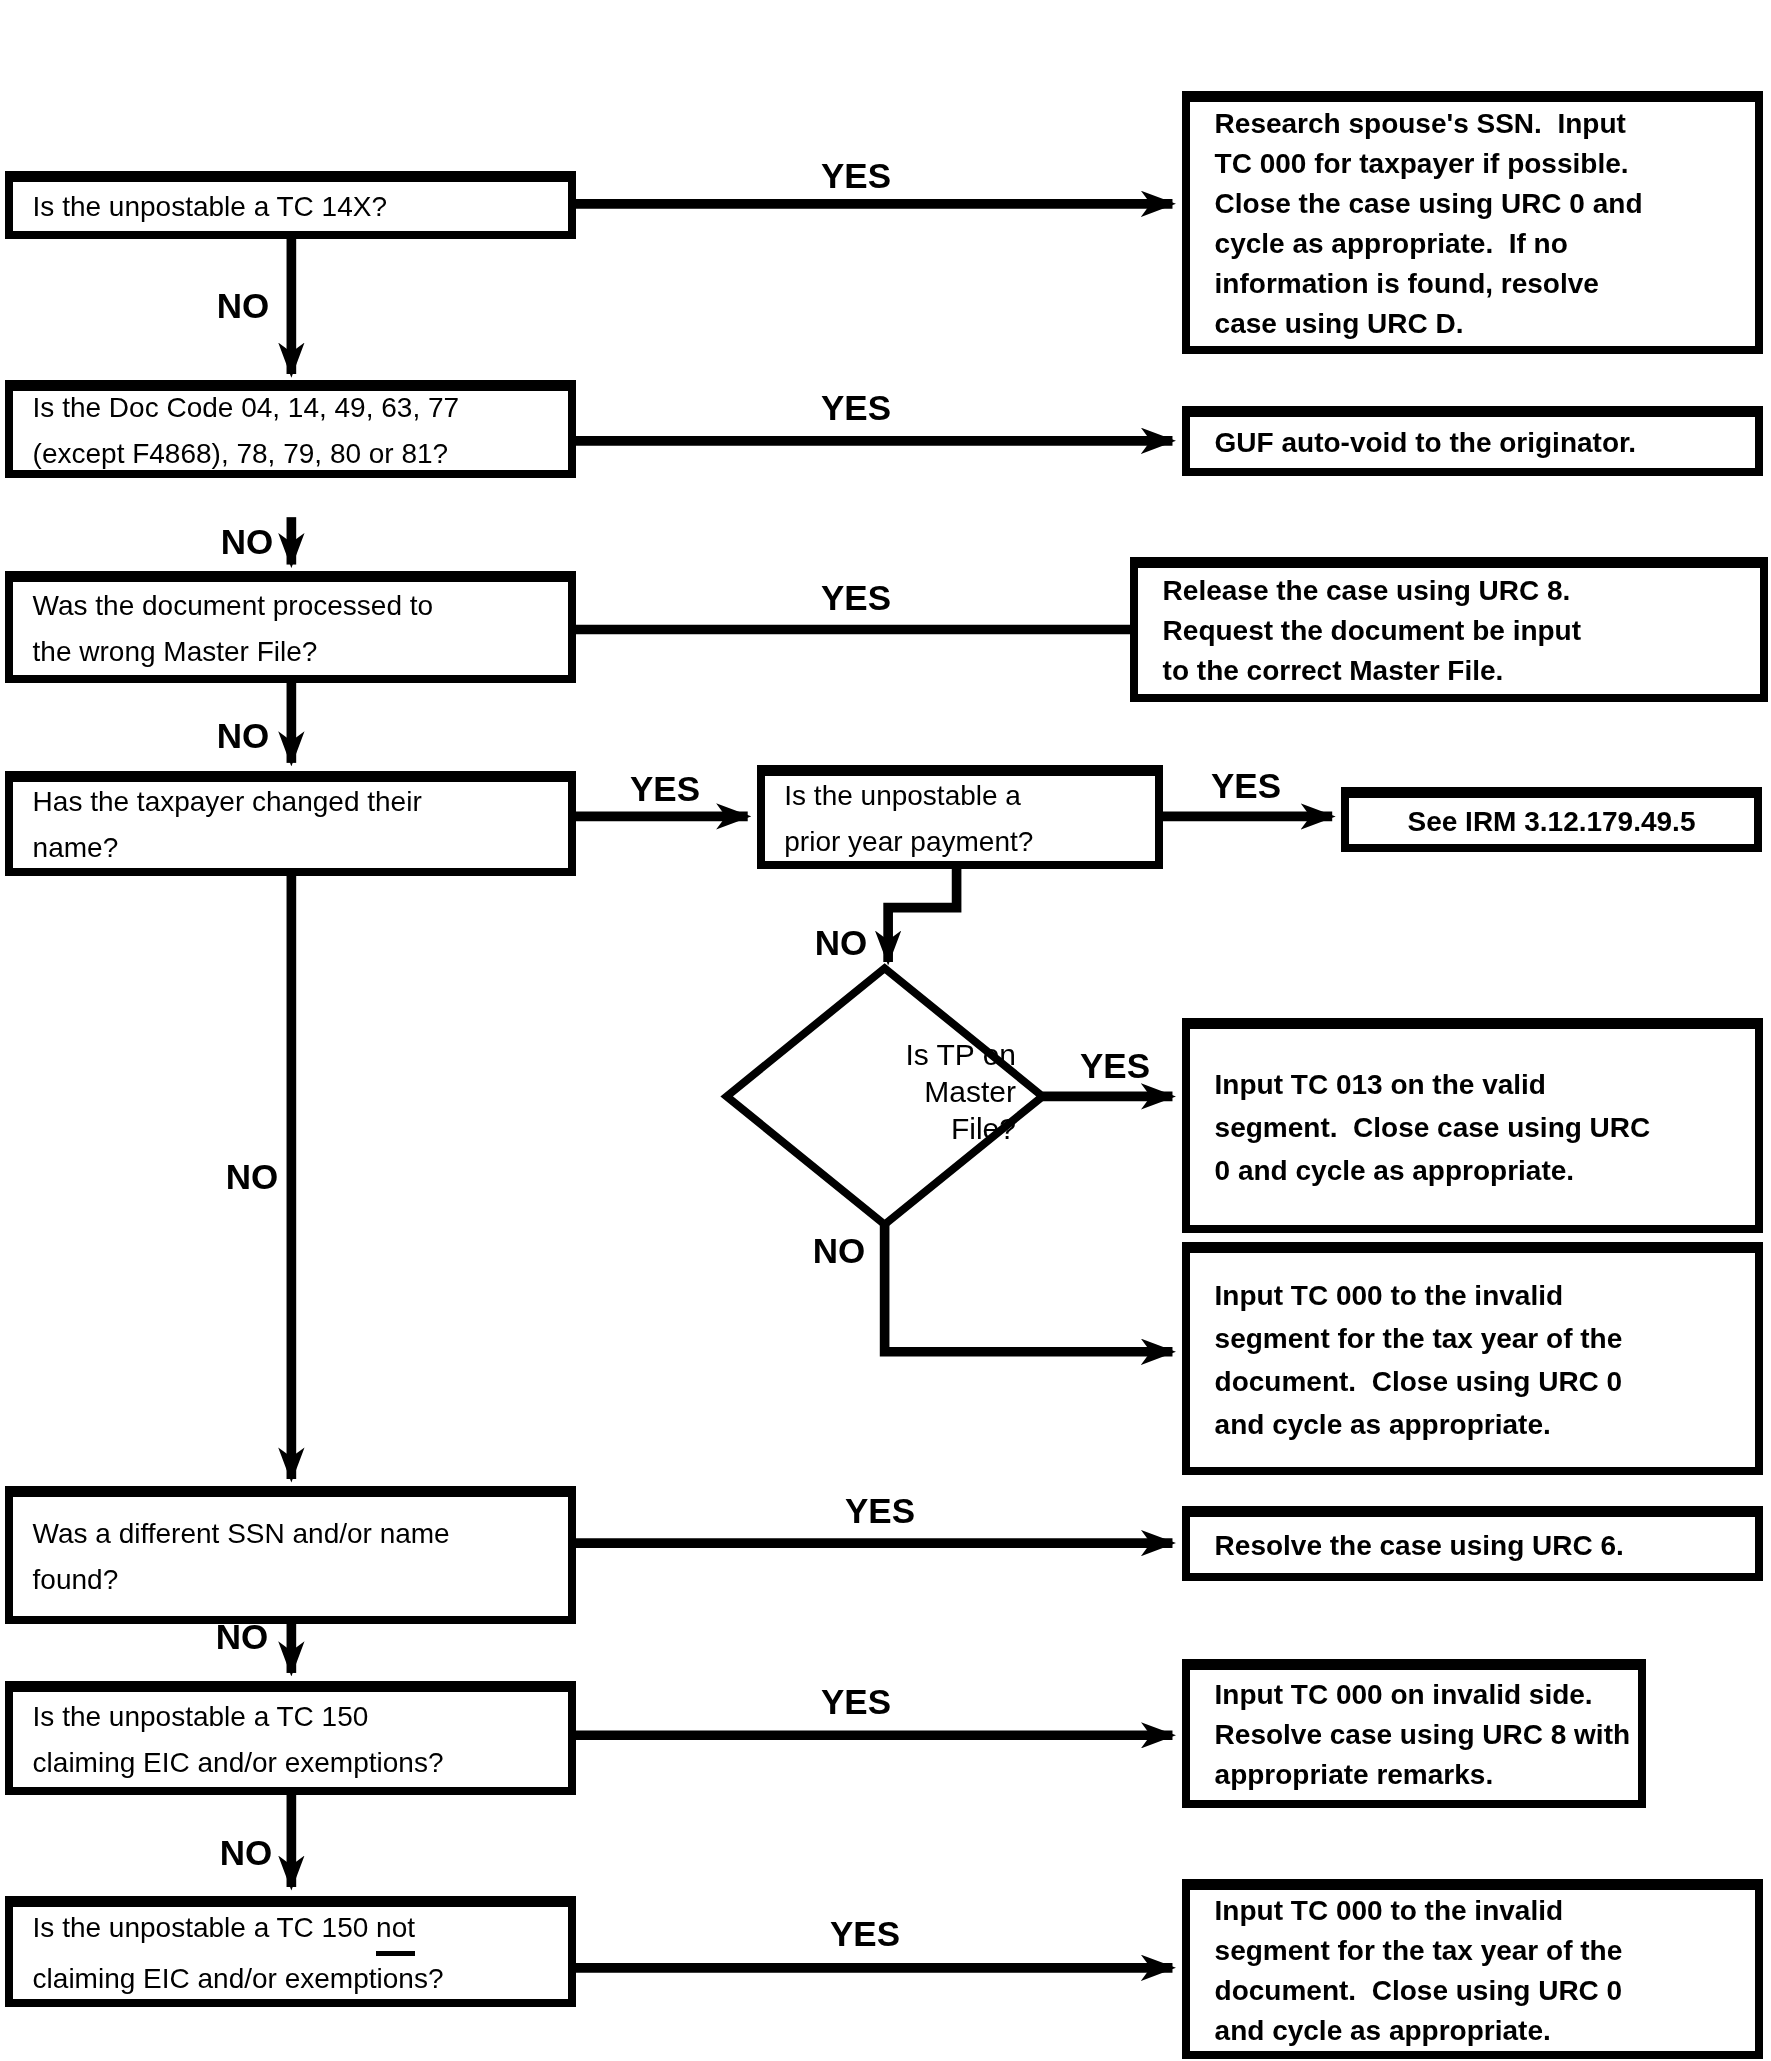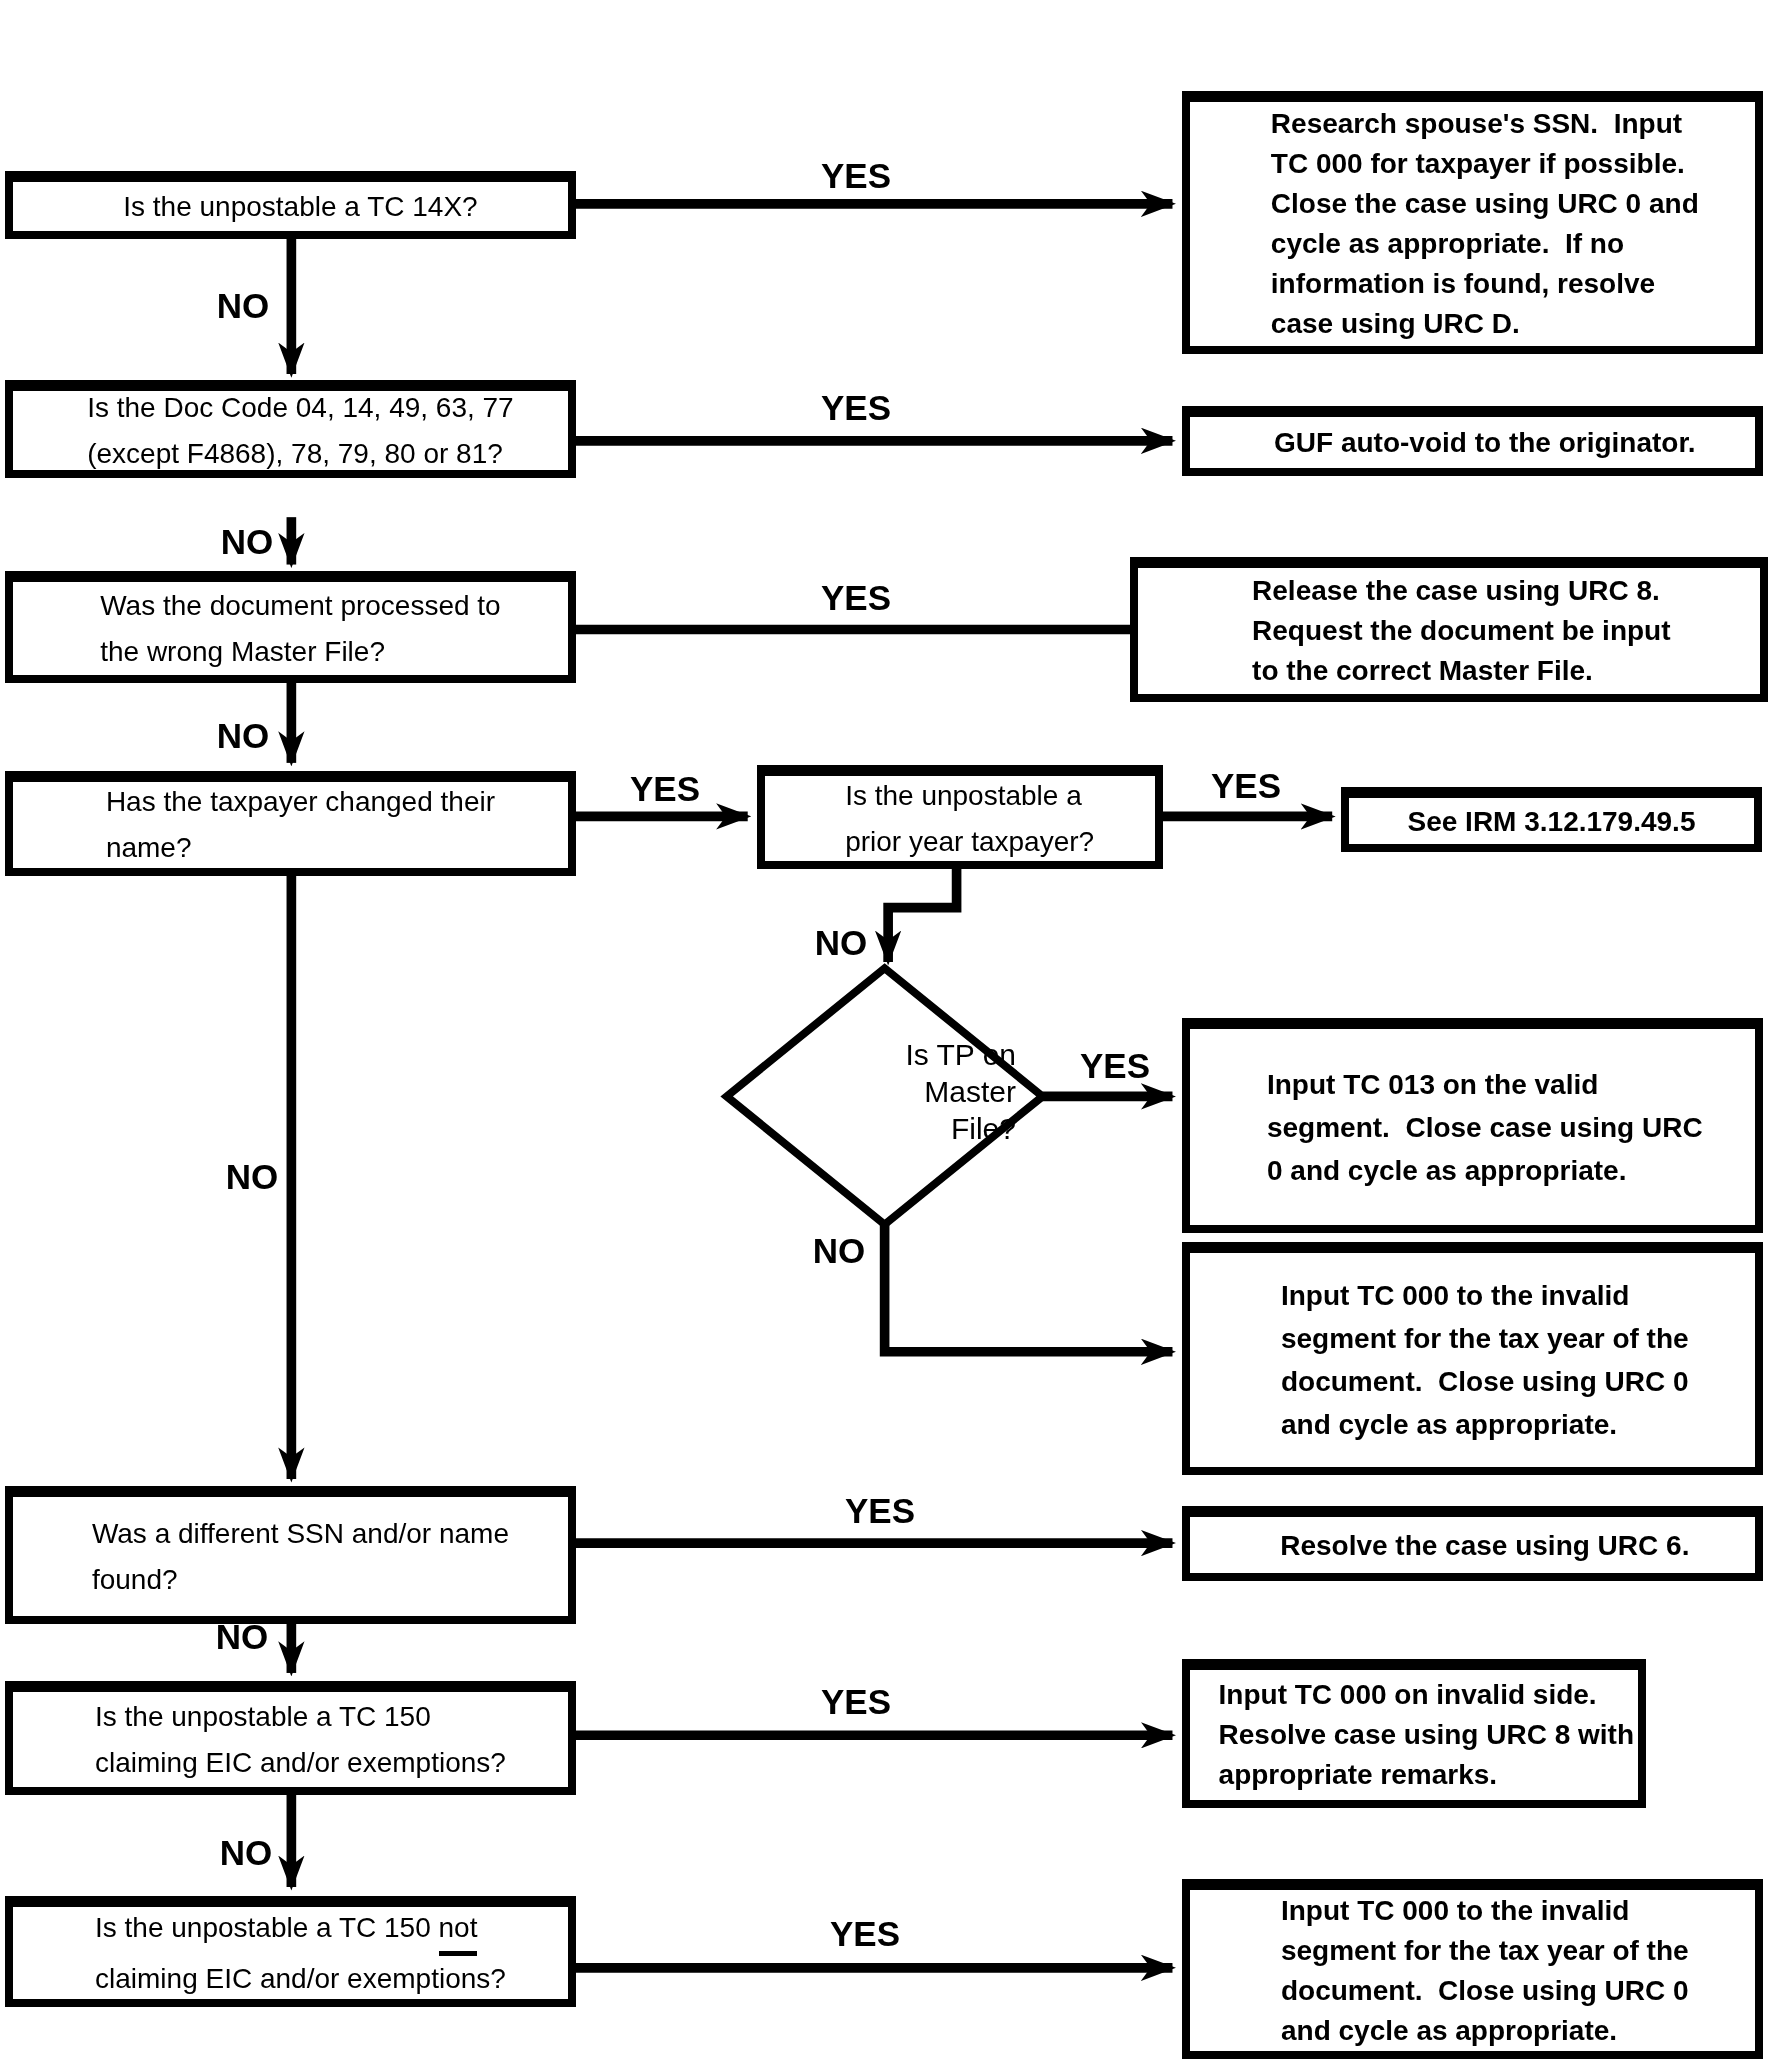--- a/index.html
+++ b/index.html
@@ -32,21 +32,20 @@
     white-space: pre;
   }
   .box {
     position: absolute;
     box-sizing: border-box;
     background: #ffffff;
     border: 8.8px solid #000000;
     border-top-width: 11.4px;
     display: flex;
     align-items: center;
-    justify-content: center;
   }
   .btext {
     white-space: pre;
     font-size: 28px;
     font-weight: normal;
     line-height: 46px;
     padding-left: 19.3px;
   }
   .rtext {
     white-space: pre;
@@ -140,21 +139,21 @@
   <div class="box" style="left:5.3px;top:1681px;width:571px;height:114px">
     <div class="btext">Is the unpostable a TC 150
 claiming EIC and/or exemptions?</div>
   </div>
   <div class="box" style="left:5.3px;top:1896px;width:571px;height:111px">
     <div class="btext"><span>Is the unpostable a TC 150 </span><span class="underline">not</span><br><span>claiming EIC and/or exemptions?</span></div>
   </div>
 
   <div class="box" style="left:757px;top:765px;width:406px;height:104px">
     <div class="btext">Is the unpostable a
-prior year taxpayer?</div>
+prior year payment?</div>
   </div>
   <div class="diamond-text">Is TP on
 Master
 File?</div>
 
   <div class="box" style="left:1182px;top:91px;width:581px;height:263px">
     <div class="rtext" style="line-height:40px">Research spouse's SSN.  Input
 TC 000 for taxpayer if possible.
 Close the case using URC 0 and
 cycle as appropriate.  If no

